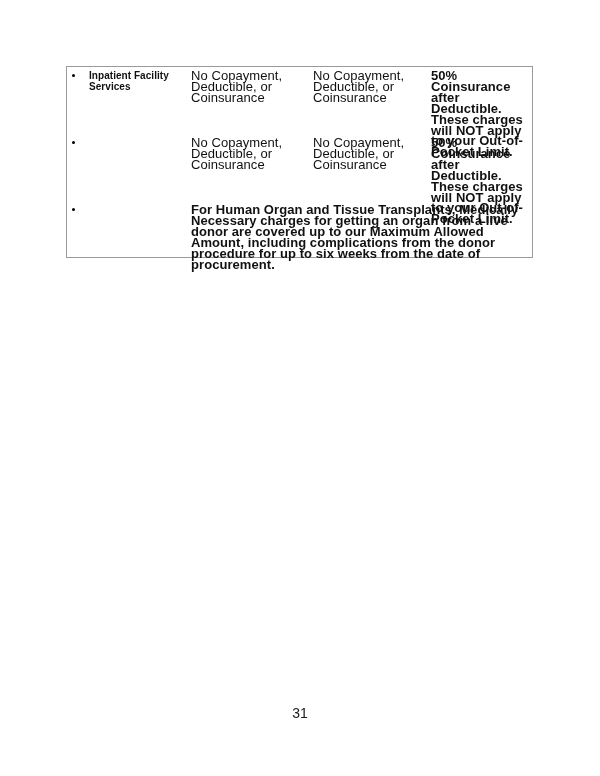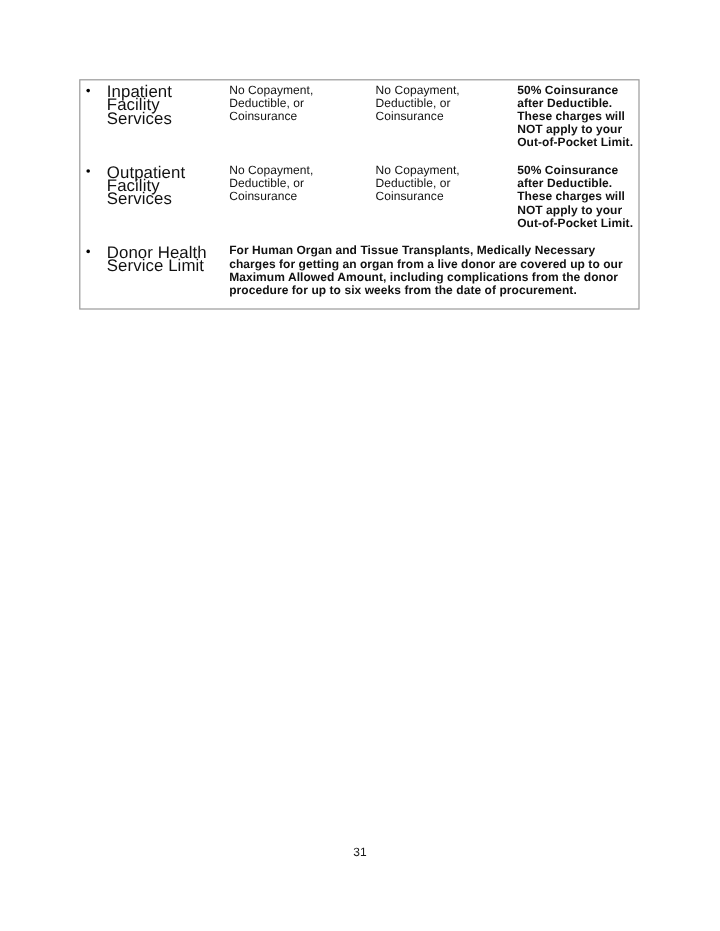--- a/index.html
+++ b/index.html
@@ -55,31 +55,31 @@
     top: 7px;
     width: 3px;
     height: 3px;
     background: #000000;
     border-radius: 50%;
   }
 
   .cell {
     position: absolute;
     top: 4px;
-    font-size: 10px;
+    font-size: 13px;
     line-height: 10.9px;
     letter-spacing: 0.005em;
     color: #111111;
   }
 
   .cell-service {
     left: 22px;
     width: 100px;
-    font-weight: normal;
-    font-size: 14px;
+    font-weight: bold;
+    font-size: 10px;
   }
 
   .cell-col2 {
     left: 124px;
     width: 118px;
   }
 
   .cell-col3 {
     left: 246px;
     width: 118px;
@@ -101,50 +101,48 @@
     margin: 0;
   }
 
   
   .page-number {
     position: absolute;
     left: 0;
     top: 705px;
     width: 600px;
     text-align: center;
-    font-size: 10px;
+    font-size: 14px;
     color: #1a1a1a;
   }
 </style>
 </head>
 <body>
 
 <div class="page">
 
   <div class="benefits-table">
 
     <div class="row row-standard">
       <span class="bullet"></span>
       <div class="cell cell-service">Inpatient Facility Services</div>
       <div class="cell cell-col2">No Copayment, Deductible, or Coinsurance</div>
       <div class="cell cell-col3">No Copayment, Deductible, or Coinsurance</div>
       <div class="cell cell-col4">50% Coinsurance after Deductible. These charges will NOT apply to your Out-of-Pocket Limit.</div>
     </div>
 
     <div class="row row-standard">
       <span class="bullet"></span>
-      <div class="cell cell-service">Outpatient Facility Services</div>
       <div class="cell cell-col2">No Copayment, Deductible, or Coinsurance</div>
       <div class="cell cell-col3">No Copayment, Deductible, or Coinsurance</div>
       <div class="cell cell-col4">50% Coinsurance after Deductible. These charges will NOT apply to your Out-of-Pocket Limit.</div>
     </div>
 
     <div class="row row-merged">
       <span class="bullet"></span>
-      <div class="cell cell-service">Donor Health Service Limit</div>
       <div class="cell cell-merged">
         <p class="para">For Human Organ and Tissue Transplants, Medically Necessary charges for getting an organ from a live donor are covered up to our Maximum Allowed Amount, including complications from the donor procedure for up to six weeks from the date of procurement.</p>
       </div>
     </div>
 
   </div>
 
   <div class="page-number">31</div>
 
 </div>

